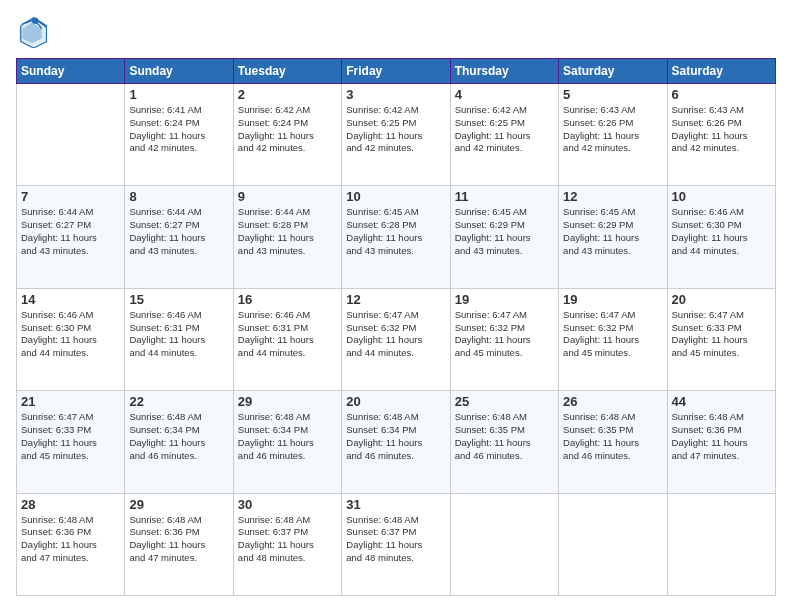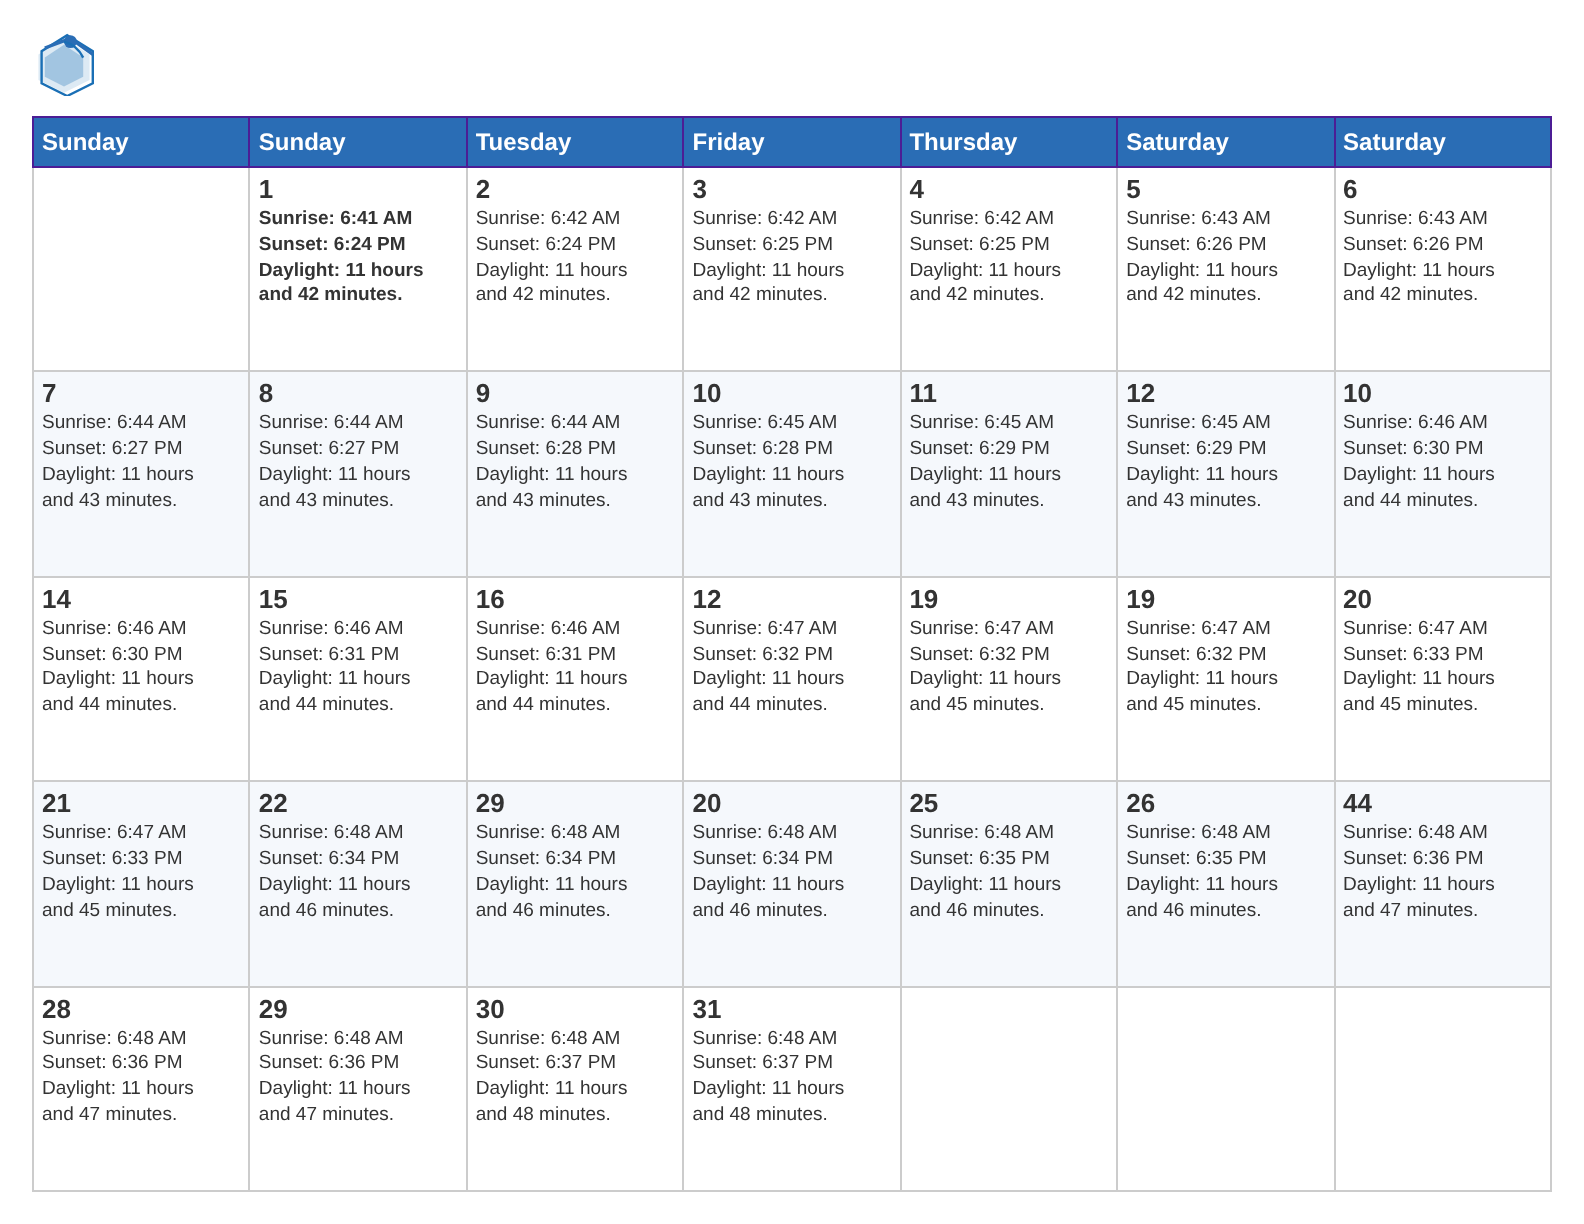--- a/index.html
+++ b/index.html
@@ -130,21 +130,21 @@
         <th>Thursday</th>
         <th>Saturday</th>
         <th>Saturday</th>
       </tr>
     </thead>
     <tbody id="calendar-body">
     <tr>
           <td class="empty-cell"></td>
           <td>
             <div class="day-number">1</div>
-            <div class="day-info" style="white-space: pre-line; font-weight: bold;">Sunrise: 6:41 AM
+            <div class="day-info" style="white-space: pre-line;">Sunrise: 6:41 AM
 Sunset: 6:24 PM
 Daylight: 11 hours
 and 42 minutes.</div>
           </td>
           <td>
             <div class="day-number">2</div>
             <div class="day-info" style="white-space: pre-line;">Sunrise: 6:42 AM
 Sunset: 6:24 PM
 Daylight: 11 hours
 and 42 minutes.</div>

